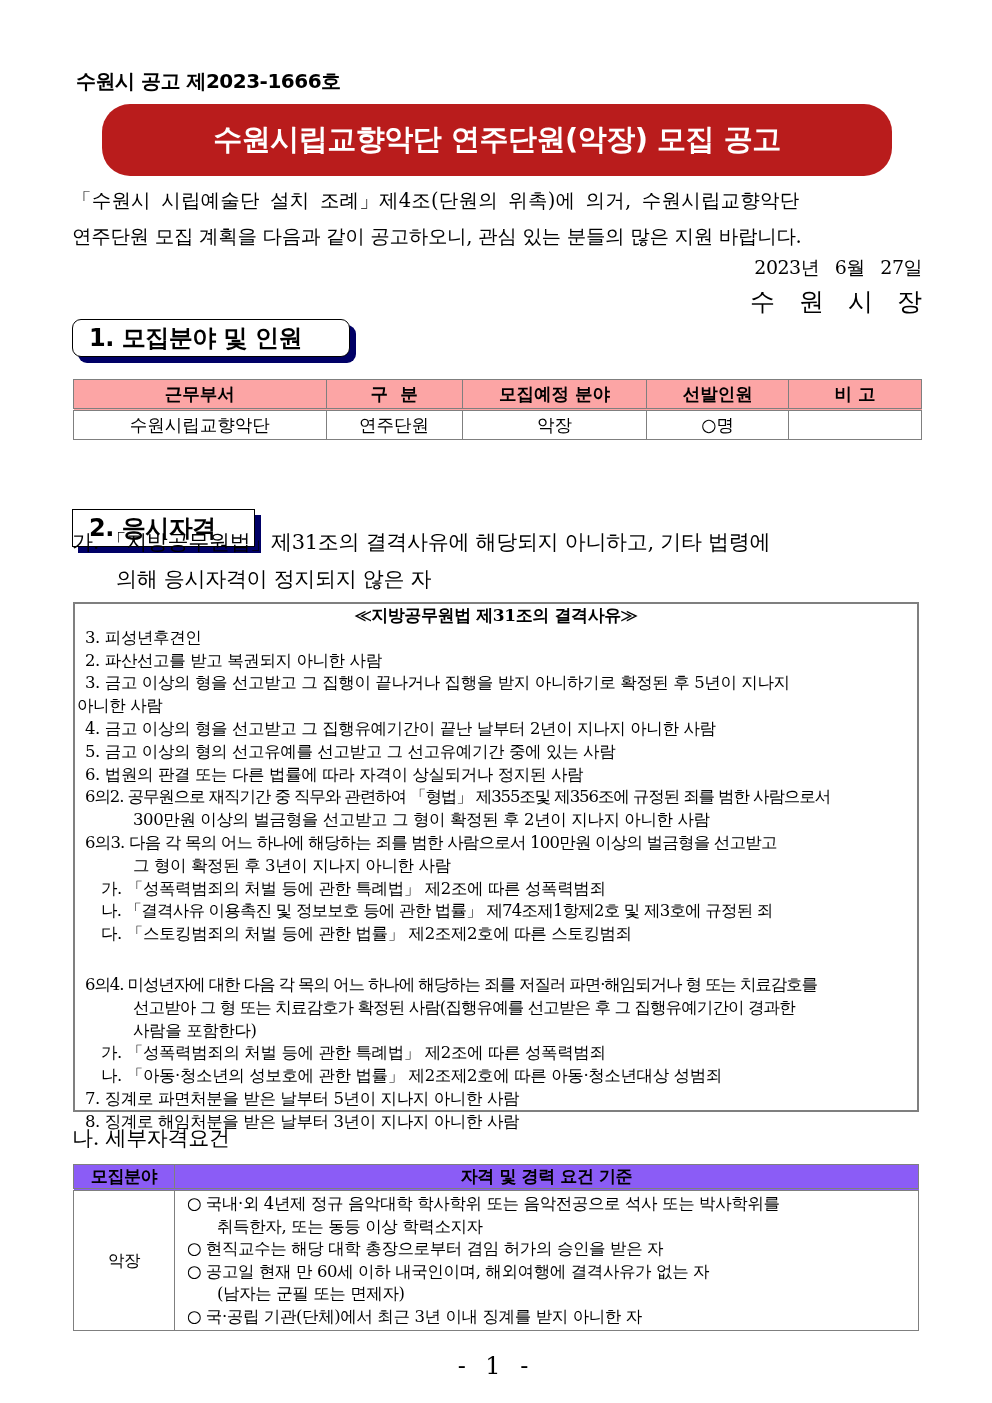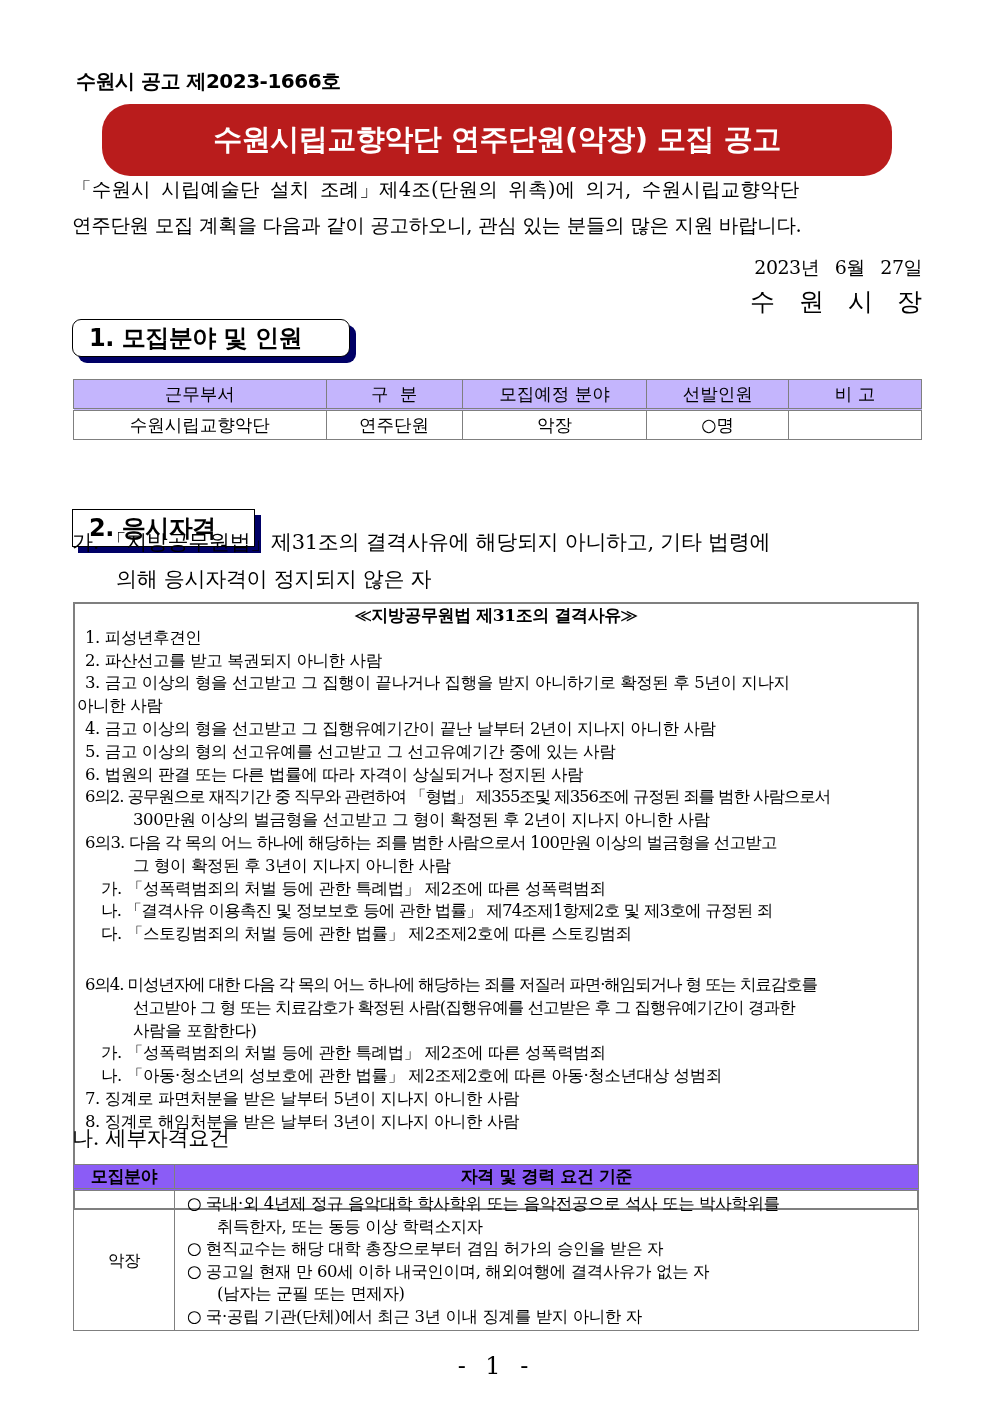--- a/index.html
+++ b/index.html
@@ -17,27 +17,27 @@
   .date { position: absolute; right: 70px; top: 255px; font-size: 19px; letter-spacing: -0.5px; word-spacing: 10px; }
   .mayor { position: absolute; right: 70px; top: 285px; font-size: 25px; letter-spacing: 24px; margin-right: -24px; }
 
   .sec-head { position: absolute; height: 38px; background: #fff; border: 1.5px solid #000; box-shadow: 6px 6px 0 #000066; display: flex; align-items: center; padding-left: 16px; box-sizing: border-box; font-size: 24px; font-weight: bold; letter-spacing: -0.5px; }
   .sec1 { left: 72px; top: 319px; width: 278px; border-radius: 9px; }
   .sec2 { left: 72px; top: 471px; width: 183px; margin-top: 38px; }
 
   table { border-collapse: collapse; position: absolute; }
   .t1 { left: 73px; top: 379px; width: 849px; font-size: 17.5px; }
   .t1 td, .t1 th { border: 1.5px solid #7f7f7f; text-align: center; height: 28px; padding: 0; font-weight: normal; }
-  .t1 th { background: #c4b5fd; font-weight: normal; border-bottom: 3px double #7f7f7f; }
+  .t1 th { background: #fca5a5; font-weight: bold; border-bottom: 3px double #7f7f7f; }
 
   .qual-ga { position: absolute; left: 72px; top: 524px; width: 860px; font-size: 21px; line-height: 37px; letter-spacing: -0.3px; }
   .qual-ga span { display: block; white-space: nowrap; }
   .qual-ga .ind { padding-left: 44px; }
 
-  .box { position: absolute; left: 73px; top: 602px; width: 846px; height: 608px; border: 2px solid #7f7f7f; box-sizing: border-box; font-size: 16.5px; line-height: 22.8px; letter-spacing: -0.4px; }
+  .box { position: absolute; left: 73px; top: 602px; width: 846px; height: 510px; border: 2px solid #7f7f7f; box-sizing: border-box; font-size: 16.5px; line-height: 22.8px; letter-spacing: -0.4px; }
   .box .box-title { text-align: center; font-weight: bold; font-size: 17px; margin-top: 0px; }
   .box .ln { white-space: nowrap; display: block; }
   .box .p1 { padding-left: 10px; }
   .box .p0 { padding-left: 2px; }
   .box .p2 { padding-left: 58px; }
   .box .p3 { padding-left: 26px; }
 
   .qual-na { position: absolute; left: 72px; top: 1124px; font-size: 21px; letter-spacing: -0.3px; }
 
   .t2 { left: 73px; top: 1164px; width: 846px; font-size: 16.5px; letter-spacing: -0.4px; }
@@ -53,21 +53,21 @@
 </head>
 <body>
 
 <div class="notice-no sans">수원시 공고 제2023-1666호</div>
 
 <div class="title-pill sans">
   <span>수원시립교향악단 연주단원(악장) 모집 공고</span>
 </div>
 
 <div class="intro serif">
-  <span style="letter-spacing:0.2px;word-spacing:4px;">「수원시 시립예술단 설치 조례」제4조(단원의 위촉)에 의거, 수원시립교향악단</span>
+  <span style="letter-spacing:0.2px;word-spacing:4px;margin-top:11px;">「수원시 시립예술단 설치 조례」제4조(단원의 위촉)에 의거, 수원시립교향악단</span>
   <span>연주단원 모집 계획을 다음과 같이 공고하오니, 관심 있는 분들의 많은 지원 바랍니다.</span>
 </div>
 
 <div class="date serif">2023년 6월 27일</div>
 <div class="mayor serif">수원시장</div>
 
 <div class="sec-head sec1 sans">
   <span>1. 모집분야 및 인원</span>
 </div>
 
@@ -101,21 +101,21 @@
   <span>2. 응시자격</span>
 </div>
 
 <div class="qual-ga serif">
   <span>가. 「지방공무원법」제31조의 결격사유에 해당되지 아니하고, 기타 법령에</span>
   <span class="ind">의해 응시자격이 정지되지 않은 자</span>
 </div>
 
 <div class="box serif">
   <div class="box-title">≪지방공무원법 제31조의 결격사유≫</div>
-  <span class="ln p1">1. 피성년후견인</span>
+  <span class="ln p1">3. 피성년후견인</span>
   <span class="ln p1">2. 파산선고를 받고 복권되지 아니한 사람</span>
   <span class="ln p1">3. 금고 이상의 형을 선고받고 그 집행이 끝나거나 집행을 받지 아니하기로 확정된 후 5년이 지나지</span>
   <span class="ln p0">아니한 사람</span>
   <span class="ln p1">4. 금고 이상의 형을 선고받고 그 집행유예기간이 끝난 날부터 2년이 지나지 아니한 사람</span>
   <span class="ln p1">5. 금고 이상의 형의 선고유예를 선고받고 그 선고유예기간 중에 있는 사람</span>
   <span class="ln p1">6. 법원의 판결 또는 다른 법률에 따라 자격이 상실되거나 정지된 사람</span>
   <span class="ln p1" style="letter-spacing:-1.1px;">6의2. 공무원으로 재직기간 중 직무와 관련하여 「형법」 제355조및 제356조에 규정된 죄를 범한 사람으로서</span>
   <span class="ln p2">300만원 이상의 벌금형을 선고받고 그 형이 확정된 후 2년이 지나지 아니한 사람</span>
   <span class="ln p1" style="letter-spacing:-0.8px;">6의3. 다음 각 목의 어느 하나에 해당하는 죄를 범한 사람으로서 100만원 이상의 벌금형을 선고받고</span>
   <span class="ln p2">그 형이 확정된 후 3년이 지나지 아니한 사람</span>

